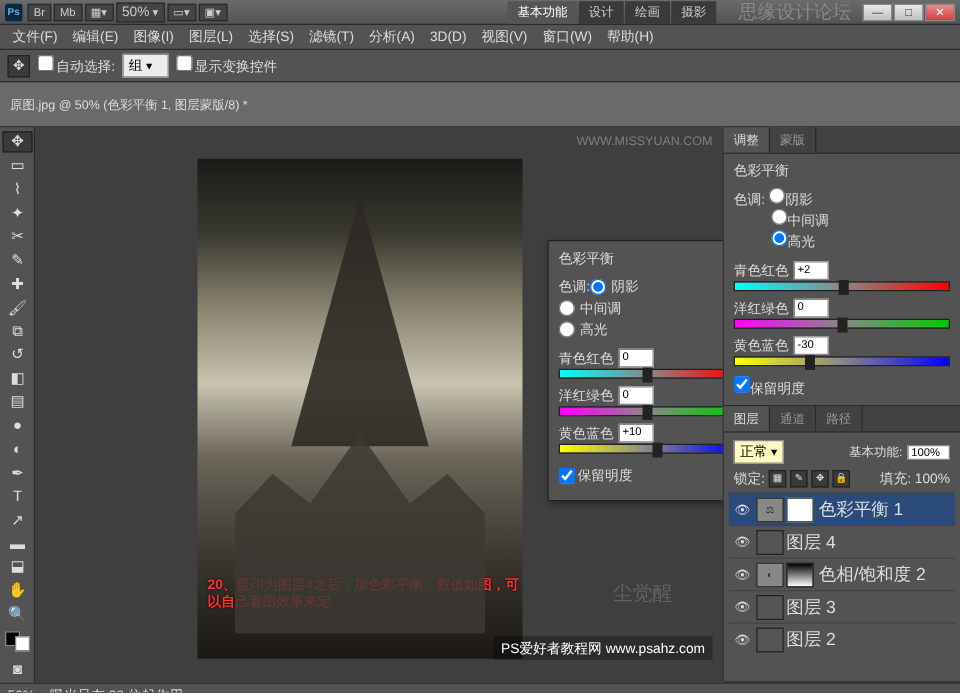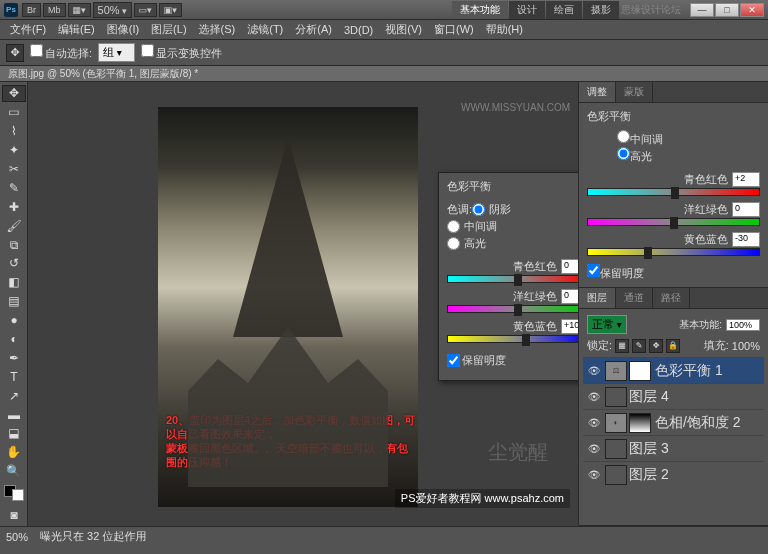--- a/index.html
+++ b/index.html
@@ -4,70 +4,70 @@
 <style>
 *{margin:0;padding:0;box-sizing:border-box;font-family:"Microsoft YaHei",sans-serif;font-size:11px}
 body{background:#535353;width:768px;height:554px;overflow:hidden;position:relative}
 .titlebar{background:linear-gradient(#6a6a6a,#535353);height:20px;display:flex;align-items:center;padding:0 4px;color:#ccc;border-bottom:1px solid #2a2a2a}
 .titlebar .ps-icon{width:14px;height:14px;background:#0a2840;border-radius:2px;display:flex;align-items:center;justify-content:center;color:#5fb3e8;font-size:8px;font-weight:bold;margin-right:4px}
 .titlebar .tb-btn{background:#444;border:1px solid #2a2a2a;padding:1px 4px;margin-right:2px;color:#ccc;font-size:9px}
 .titlebar .spacer{flex:1}
 .titlebar .mode-tabs{display:flex;gap:1px}
 .titlebar .mode-tab{padding:2px 8px;background:#3a3a3a;color:#ccc;font-size:10px}
 .titlebar .mode-tab.active{background:#555;color:#fff}
-.titlebar .site{color:#888;font-size:10px;margin-left:2px}
+.titlebar .site{color:#888;font-size:15px;margin-left:18px}
 .titlebar .winbtns{display:flex;margin-left:8px}
 .titlebar .winbtn{width:24px;height:14px;background:linear-gradient(#e8e8e8,#c0c0c0);border:1px solid #888;margin-left:1px;display:flex;align-items:center;justify-content:center;font-size:9px;color:#333}
 .titlebar .winbtn.close{background:linear-gradient(#e88,#c44);color:#fff}
 .menubar{background:#535353;height:20px;display:flex;align-items:center;padding:0 4px;color:#ddd;border-bottom:1px solid #2a2a2a}
 .menubar .menu-item{padding:2px 6px;cursor:default}
 .optionbar{background:#535353;height:26px;display:flex;align-items:center;padding:0 6px;color:#ddd;border-bottom:1px solid #2a2a2a;gap:6px}
 .optionbar .mv-icon{width:18px;height:18px;background:#3a3a3a;border:1px solid #222;display:flex;align-items:center;justify-content:center}
 .optionbar .dd{background:#ededed;color:#000;padding:1px 12px 1px 4px;border:1px solid #888;font-size:10px}
 .optionbar input[type=checkbox]{margin-right:2px}
-.doctab{background:#6a6a6a;height:16px;display:flex;align-items:center;padding:0 8px;color:#ddd;font-size:10px;border-bottom:1px solid #2a2a2a}
+.doctab{background:#6a6a6a;height:36px;display:flex;align-items:center;padding:0 8px;color:#ddd;font-size:10px;border-bottom:1px solid #2a2a2a}
 .main{display:flex;height:444px}
 .toolbar{width:28px;background:#535353;border-right:1px solid #2a2a2a;display:flex;flex-direction:column;padding:2px 0}
 .toolbar .tool{width:24px;height:20px;margin:1px 2px;display:flex;align-items:center;justify-content:center;color:#ddd;font-size:12px;border:1px solid transparent}
 .toolbar .tool.sel{background:#3a3a3a;border:1px solid #222}
 .toolbar .swatch{margin:4px 4px;position:relative;width:20px;height:20px}
 .toolbar .swatch .fg{position:absolute;width:12px;height:12px;background:#000;border:1px solid #888;top:0;left:0}
 .toolbar .swatch .bg{position:absolute;width:12px;height:12px;background:#fff;border:1px solid #888;bottom:0;right:0}
 .canvas-area{flex:1;background:#3f3f3f;position:relative;overflow:hidden}
 .canvas-img{position:absolute;left:130px;top:25px;width:260px;height:400px;background:linear-gradient(180deg,#1a1a18 0%,#3a3930 15%,#8a8570 30%,#c8c4b0 45%,#6a6558 60%,#3a3730 80%,#1a1815 100%);overflow:hidden}
 .canvas-img::before{content:"";position:absolute;left:50%;top:30px;transform:translateX(-50%);width:0;height:0;border-left:55px solid transparent;border-right:55px solid transparent;border-bottom:200px solid rgba(45,42,38,.9)}
 .canvas-img::after{content:"";position:absolute;left:30px;bottom:20px;width:200px;height:160px;background:rgba(60,58,52,.85);clip-path:polygon(0 100%,0 40%,15% 20%,30% 35%,50% 0,70% 35%,85% 20%,100% 40%,100% 100%)}
 .red-text{position:absolute;bottom:38px;left:8px;color:#ff3030;font-size:10px;line-height:14px;font-weight:bold;text-shadow:0 0 2px #000}
-.wm1{position:absolute;bottom:60px;right:30px;color:rgba(200,200,200,.25);font-size:20px}
+.wm1{position:absolute;bottom:60px;right:40px;color:rgba(200,200,200,.25);font-size:16px}
 .wm2{position:absolute;bottom:18px;right:8px;color:#fff;font-size:11px;background:rgba(0,0,0,.3);padding:2px 6px}
-.wm3{position:absolute;top:20px;right:8px;color:rgba(220,220,220,.4);font-size:10px}
+.wm3{position:absolute;top:6px;right:8px;color:rgba(220,220,220,.4);font-size:10px}
 .dialog{position:absolute;left:410px;top:90px;width:160px;background:#535353;border:1px solid #222;box-shadow:2px 2px 6px rgba(0,0,0,.5);color:#ddd;padding:6px 8px 10px}
 .dialog .dlg-title{font-size:11px;margin-bottom:8px}
 .dialog .row{display:flex;align-items:center;margin:2px 0;font-size:10px}
 .dialog .row label{margin-left:2px}
 .dialog input[type=radio]{margin-right:2px}
 .slider-group{margin-top:8px}
 .slider-row{margin:6px 0}
-.slider-labels{display:flex;justify-content:flex-end;font-size:10px;margin-bottom:1px}
+.slider-labels{display:flex;justify-content:flex-start;font-size:10px;margin-bottom:1px}
 .slider-track{height:8px;position:relative;border:1px solid #222}
 .slider-track .thumb{position:absolute;top:-2px;width:8px;height:12px;background:#222;left:50%;transform:translateX(-50%)}
 .slider-val{width:28px;background:#fff;color:#000;font-size:9px;padding:0 2px;border:1px solid #888;margin-left:4px}
 .grad-cr{background:linear-gradient(90deg,#0ff,#888,#f00)}
 .grad-mg{background:linear-gradient(90deg,#f0f,#888,#0c0)}
 .grad-yb{background:linear-gradient(90deg,#ff0,#888,#00f)}
 .panels{width:190px;background:#535353;border-left:1px solid #2a2a2a;display:flex;flex-direction:column;color:#ddd}
 .panel{border-bottom:1px solid #2a2a2a}
 .panel-tabs{display:flex;background:#424242;border-bottom:1px solid #2a2a2a}
 .panel-tab{padding:3px 8px;font-size:10px;background:#535353;border-right:1px solid #2a2a2a}
 .panel-tab.inactive{background:#424242;color:#999}
 .panel-body{padding:6px 8px}
 .adj-title{font-size:11px;margin-bottom:6px}
 .layers-body{padding:4px 4px 8px}
 .layers-top{display:flex;align-items:center;gap:4px;padding:2px 4px}
-.layers-top .dd{background:#15803d;color:#000;padding:1px 4px;border:1px solid #888;font-size:10px;flex-shrink:0}
+.layers-top .dd{background:#fef9c3;color:#000;padding:1px 4px;border:1px solid #888;font-size:10px;flex-shrink:0}
 .layers-top .lbl{font-size:10px;margin-left:auto}
 .layers-top .val{background:#fff;color:#000;width:34px;font-size:9px;padding:0 2px;border:1px solid #888}
 .layers-lock{display:flex;align-items:center;gap:3px;padding:2px 4px;font-size:10px}
 .layers-lock .lock-ic{width:14px;height:14px;background:#3a3a3a;border:1px solid #222;display:inline-flex;align-items:center;justify-content:center;font-size:8px}
 .layer-list{margin-top:2px}
 .layer-row{display:flex;align-items:center;padding:2px 4px;border-top:1px solid #444;height:26px}
 .layer-row.sel{background:#2a4a7a}
 .layer-row .eye{width:14px;text-align:center;font-size:10px;margin-right:4px}
 .layer-row .thumb{width:22px;height:20px;background:#888;border:1px solid #222;margin-right:2px;display:flex;align-items:center;justify-content:center;font-size:8px;color:#333}
 .layer-row .mask{width:22px;height:20px;background:#fff;border:1px solid #222;margin-right:4px}
@@ -153,21 +153,20 @@
         <div class="fg"></div>
         <div class="bg"></div>
       </div>
     <div class="tool">◙</div>
   </div>
 
   <div class="canvas-area">
     <div class="canvas-img">
       <div class="red-text">
         <div>20、盖印为图层4之后，加色彩平衡，数值如图，可以自己看图效果来定，</div>
-        <div>蒙板擦回黑色区域。。天空暗部不擦也可以，有包围的压抑感！</div>
       </div>
     </div>
     <div class="wm3">WWW.MISSYUAN.COM</div>
     <div class="wm1">尘觉醒</div>
     <div class="wm2">PS爱好者教程网
 www.psahz.com</div>
 
     <div class="dialog">
       <div class="dlg-title">色彩平衡</div>
       <div class="row">
@@ -224,20 +223,22 @@
 
   <div class="panels">
 
     <div class="panel">
       <div class="panel-tabs">
         <div class="panel-tab">调整</div>
         <div class="panel-tab inactive">蒙版</div>
       </div>
       <div class="panel-body">
         <div class="adj-title">色彩平衡</div>
+        <div class="row"><span>色调:</span>
+          <input type="radio" name="t2" style=""><label>阴影</label></div>
         <div class="row indent"><input type="radio" name="t2" style=""><label>中间调</label></div>
         <div class="row indent"><input type="radio" name="t2" checked="" style=""><label>高光</label></div>
         <div class="slider-group">
           <div class="slider-row">
             <div class="slider-labels">
                 <span>青色</span>
                 <span>红色</span>
                 <span class="slider-val">+2</span>
               </div>
             <div class="slider-track grad-cr">

